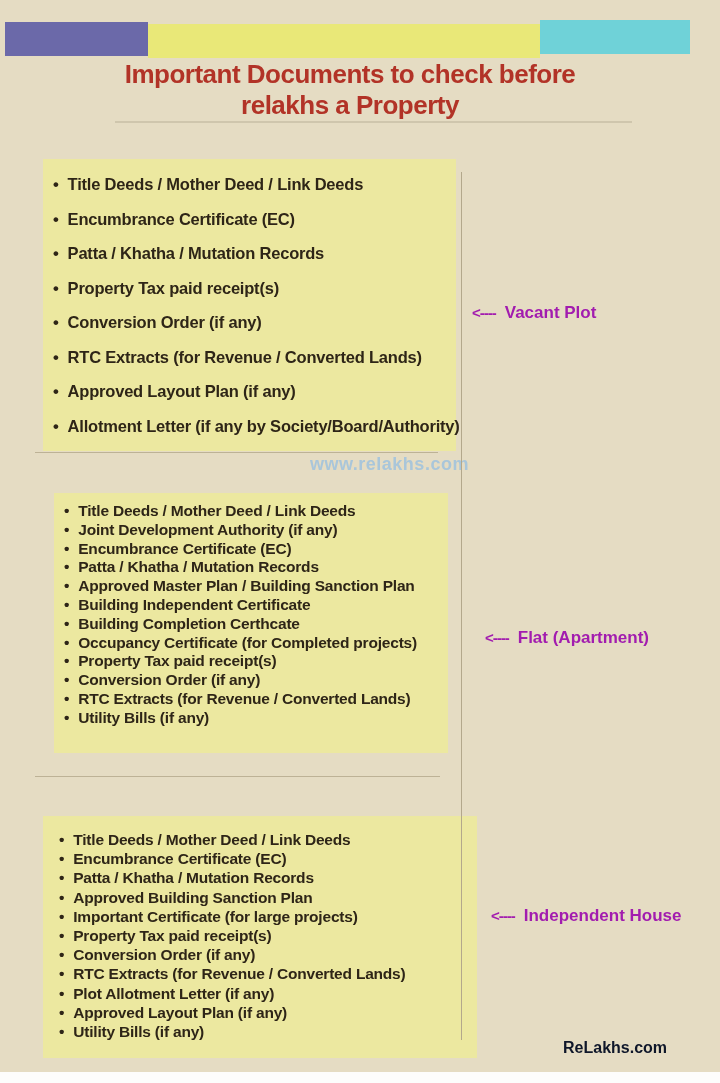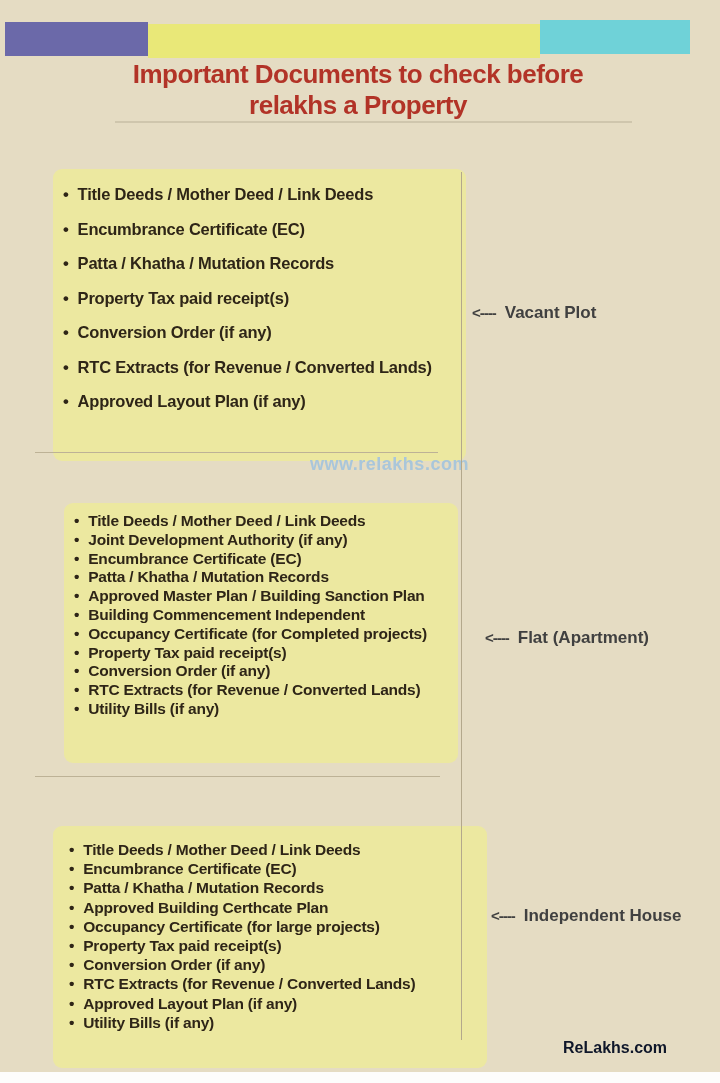--- a/index.html
+++ b/index.html
@@ -11,26 +11,25 @@
   
   .bar-seg { position:absolute; }
   .bar-purple { left:5px;  top:22px; width:143px; height:34px; background:#6b69a9; }
   .bar-yellow { left:148px; top:24px; width:392px; height:34px; background:#e9e878; }
   .bar-cyan   { left:540px; top:20px; width:150px; height:34px; background:#6fd2d8; }
 
   .title {
     position:absolute; left:0; top:59px; width:700px; text-align:center;
     color:#b23327; font-size:26px; font-weight:700; line-height:31px;
     letter-spacing:-0.5px;
-    padding-left:8px;
   }
   .title-rule { position:absolute; left:115px; top:121px; width:517px; height:2px; background:#cfc6ad; }
 
   .list {
-    position:absolute; background:#ece8a0; margin:16px; list-style:none;border-radius:9px;
+    position:absolute; background:#ece8a0; margin:6px; list-style:none;
   }
   .list li {
     font-weight:700; color:#2e2517; white-space:nowrap; letter-spacing:-0.2px;
   }
   .list li::before { content:"\2022"; margin-right:9px; }
 
   .list1 { left:37px; top:153px; width:403px; height:284px; padding:8px 0 0 10px; }
   .list1 li { font-size:16.5px; line-height:34.5px; }
 
   .list2 { left:48px; top:487px; width:384px; height:251px; padding:9px 0 0 10px; }
@@ -39,21 +38,21 @@
   .list3 { left:37px; top:810px; width:418px; height:228px; padding:14px 0 0 16px; }
   .list3 li { font-size:15.5px; line-height:19.2px; }
 
   .sec-rule { position:absolute; height:1px; background:#bdb296; }
   .rule-a { left:35px; top:452px; width:403px; }
   .rule-b { left:35px; top:776px; width:405px; }
 
   .vline { position:absolute; left:461px; top:172px; width:1px; height:868px; background:#b3a88c; }
 
   .sec-label {
-    position:absolute; color:#404040; font-weight:700; font-size:17px; white-space:nowrap;
+    position:absolute; color:#a21caf; font-weight:700; font-size:17px; white-space:nowrap;
   }
   .pointer { letter-spacing:-1px; margin-right:9px; font-size:15px; }
   .label1 { left:472px; top:303px; }
   .label2 { left:485px; top:596px;margin-top:32px; }
   .label3 { left:491px; top:906px; }
 
   .watermark {
     position:absolute; left:310px; top:454px; font-size:18px;
     color:#a9c6da; font-weight:700; letter-spacing:0.5px;
   }
@@ -80,52 +79,55 @@
 
   <ul class="list list1">
 
   <li>Title Deeds / Mother Deed / Link Deeds</li>
       <li>Encumbrance Certificate (EC)</li>
       <li>Patta / Khatha / Mutation Records</li>
       <li>Property Tax paid receipt(s)</li>
       <li>Conversion Order (if any)</li>
       <li>RTC Extracts (for Revenue / Converted Lands)</li>
       <li>Approved Layout Plan (if any)</li>
+      <li>Allotment Letter (if any by Society/Board/Authority)</li>
     </ul>
 
   <div class="sec-rule rule-a"></div>
   <div class="watermark">www.relakhs.com</div>
 
   <ul class="list list2">
 
   <li>Title Deeds / Mother Deed / Link Deeds</li>
       <li>Joint Development Authority (if any)</li>
       <li>Encumbrance Certificate (EC)</li>
       <li>Patta / Khatha / Mutation Records</li>
       <li>Approved Master Plan / Building Sanction Plan</li>
-      <li>Building Commencement Independent</li>
+      <li>Building Independent Certificate</li>
+      <li>Building Completion Certhcate</li>
       <li>Occupancy Certificate (for Completed projects)</li>
       <li>Property Tax paid receipt(s)</li>
       <li>Conversion Order (if any)</li>
       <li>RTC Extracts (for Revenue / Converted Lands)</li>
       <li>Utility Bills (if any)</li>
     </ul>
 
   <div class="sec-rule rule-b"></div>
 
   <ul class="list list3">
 
   <li>Title Deeds / Mother Deed / Link Deeds</li>
       <li>Encumbrance Certificate (EC)</li>
       <li>Patta / Khatha / Mutation Records</li>
-      <li>Approved Building Certhcate Plan</li>
-      <li>Occupancy Certificate (for large projects)</li>
+      <li>Approved Building Sanction Plan</li>
+      <li>Important Certificate (for large projects)</li>
       <li>Property Tax paid receipt(s)</li>
       <li>Conversion Order (if any)</li>
       <li>RTC Extracts (for Revenue / Converted Lands)</li>
+      <li>Plot Allotment Letter (if any)</li>
       <li>Approved Layout Plan (if any)</li>
       <li>Utility Bills (if any)</li>
     </ul>
 
   <div class="vline"></div>
 
   <div class="sec-label label1">
     <span class="pointer">&lt;----</span><span>Vacant Plot</span>
   </div>
   <div class="sec-label label2">

